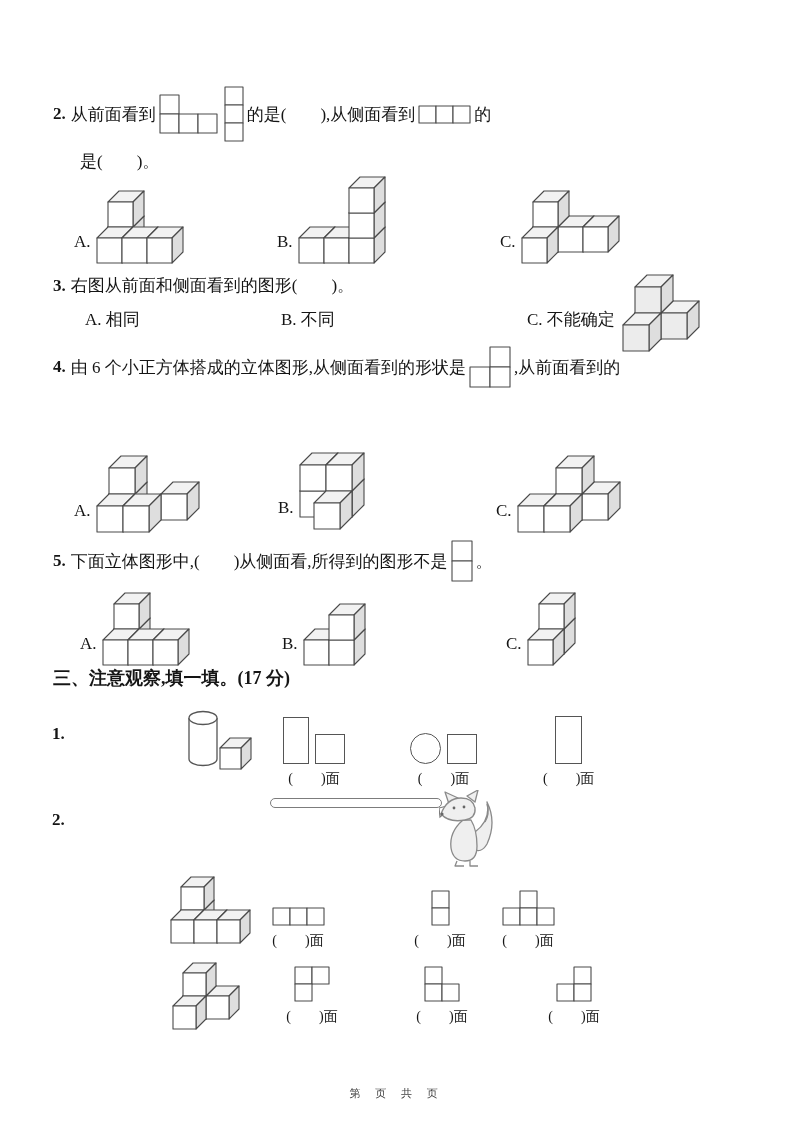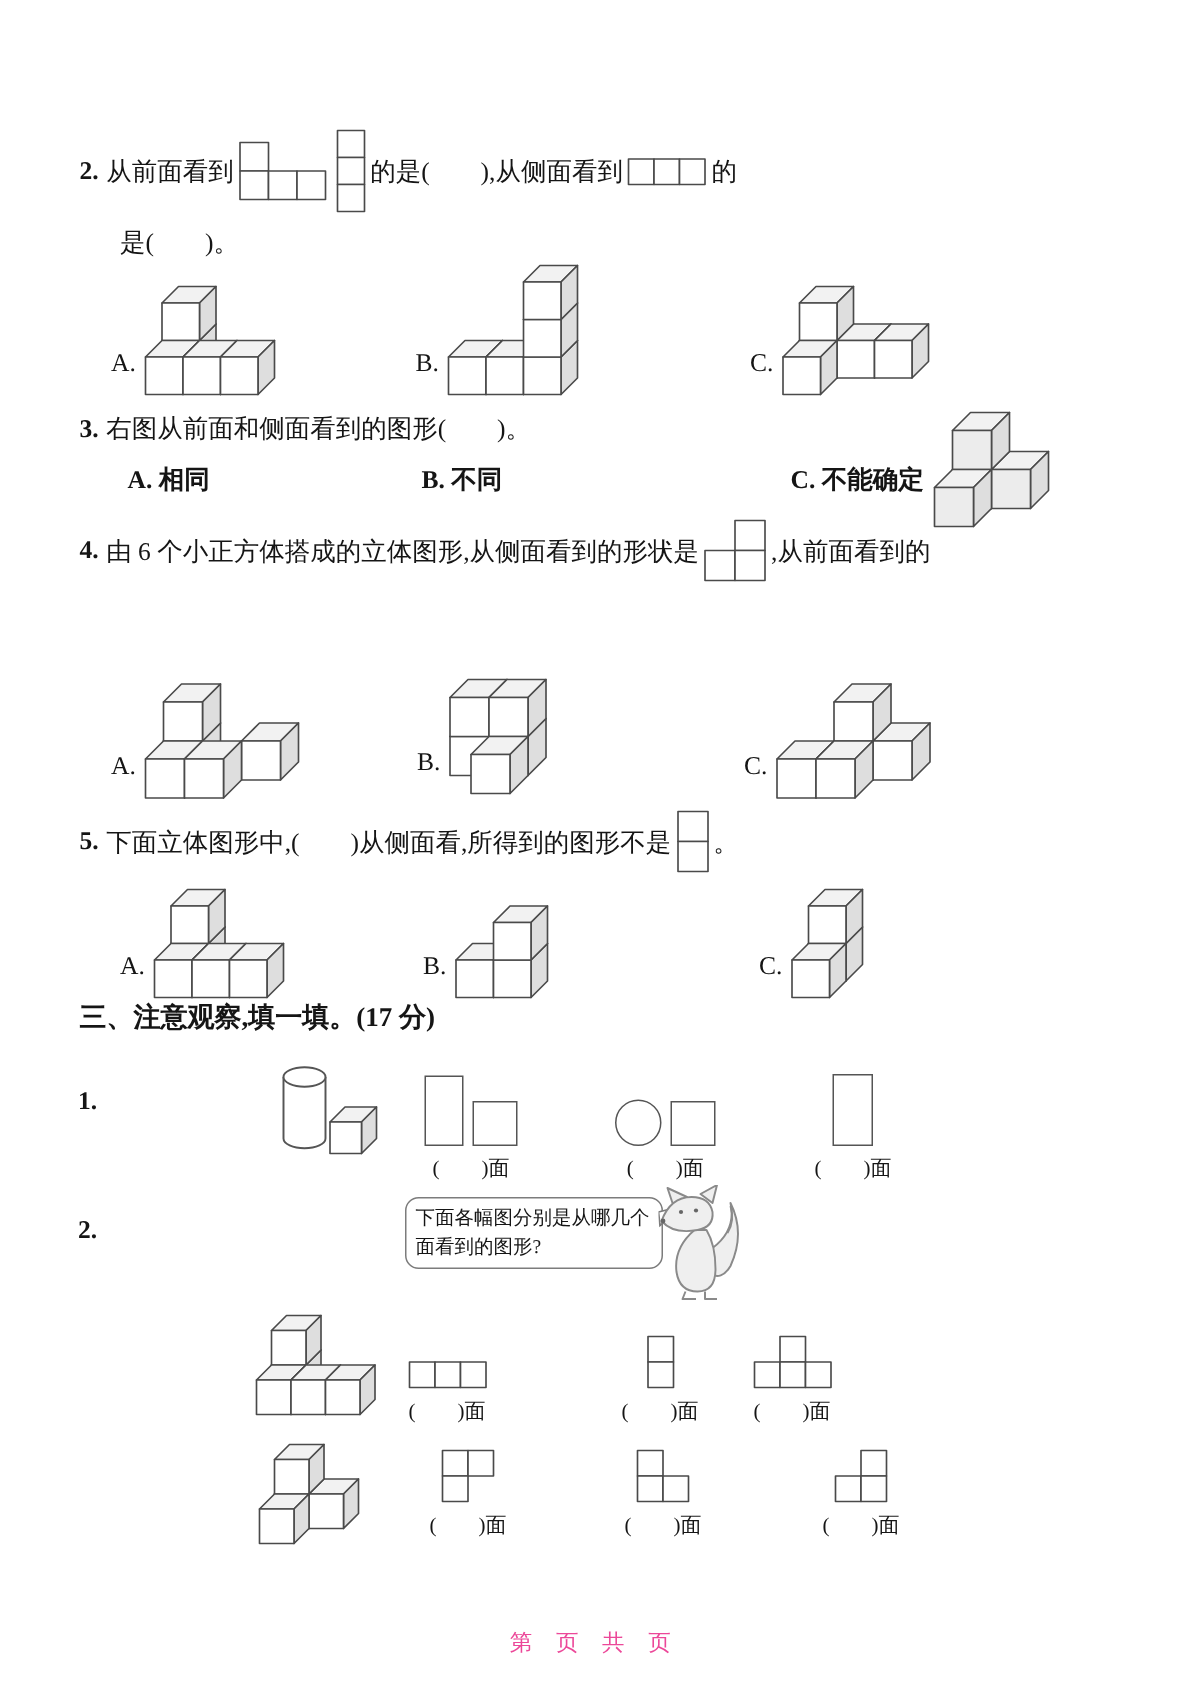--- a/index.html
+++ b/index.html
@@ -5,33 +5,33 @@
   html,body{margin:0;padding:0;background:#fff;}
   .page{position:relative;width:793px;height:1122px;background:#ffffff;
         font-family:"Liberation Serif","DejaVu Serif",serif;color:#151515;overflow:hidden;}
   .abs{position:absolute;}
   .qline{display:flex;align-items:center;font-size:17px;white-space:pre;}
   .qline svg{margin:0 3px;}
   .qnum{font-weight:bold;margin-right:5px;}
   .plain{font-size:17px;}
   .opt{display:flex;align-items:flex-end;font-size:17px;}
   .olabel{margin:0 5px 12px 0;}
-  .otext{font-size:17px;font-weight:bold;}
+  .otext{font-size:17px;}
   .heading{font-weight:bold;font-size:18px;}
   .vitem{display:flex;flex-direction:column;align-items:center;}
   .vsh{display:flex;align-items:flex-end;gap:6px;justify-content:center;}
   .vlabel{margin-top:6px;font-size:14px;white-space:pre;}
   .r1{width:24px;height:45px;border:1.3px solid #555;background:#fff;}
   .r1b{width:25px;height:46px;border:1.3px solid #555;background:#fff;}
   .sq{width:28px;height:28px;border:1.3px solid #555;background:#fff;}
   .circ{width:29px;height:29px;border:1.3px solid #555;border-radius:50%;background:#fff;}
   .bubble{border:1.3px solid #7c7c7c;border-radius:9px;padding:4px 6px;font-size:13px;
           line-height:1.45;background:#fff;}
   .bubble-tail{position:absolute;right:-15px;top:5px;}
-  .footer{text-align:center;font-size:15px;letter-spacing:6px;color:#ec4899;}
+  .footer{text-align:center;font-size:11px;letter-spacing:6px;color:#404040;}
   svg{display:block;}
 </style>
 </head>
 <body>
 
 <div class="page">
 
   <div class="abs qline" style="left:53px;top:86px;width:715px">
     <span class="qnum">2.</span>
     <span>从前面看到</span>
@@ -298,21 +298,20 @@
   </div>
   <div class="abs vitem" style="left:543px;top:712px">
     <div class="vsh" style="height:52px">
       <div class="r1b"></div>
     </div>
     <div class="vlabel">(　　)面</div>
   </div>
 
   <span class="abs qnum" style="left:52px;top:810px;font-size:17px">2.</span>
   <div class="abs bubble" style="left:270px;top:798px;width:158px">
-    <span>下面各幅图分别是从哪几个面看到的图形?</span>
     <svg class="bubble-tail" width="17" height="16" viewBox="0 0 17 16">
       <polygon points="0,4 16,0 1,13" fill="#fff" stroke="#7c7c7c" stroke-width="1.2"></polygon>
     </svg>
   </div>
   <svg class="abs" style="left:437px;top:790px" width="58" height="78" viewBox="0 0 58 78">
     <g fill="#efefef" stroke="#8a8a8a" stroke-width="1.3" stroke-linejoin="round">
       <path d="M38,42 Q54,30 50,12 Q60,32 50,54 Q44,64 36,59 Z"></path>
       <path d="M50,14 Q53,24 48,32" fill="none"></path>
       <path d="M26,30 Q12,42 14,58 Q16,71 28,71 Q40,71 40,56 Q40,40 34,30 Z"></path>
       <path d="M20,71 L18,76 L27,76 M33,71 L33,76 L41,76" fill="none"></path>

